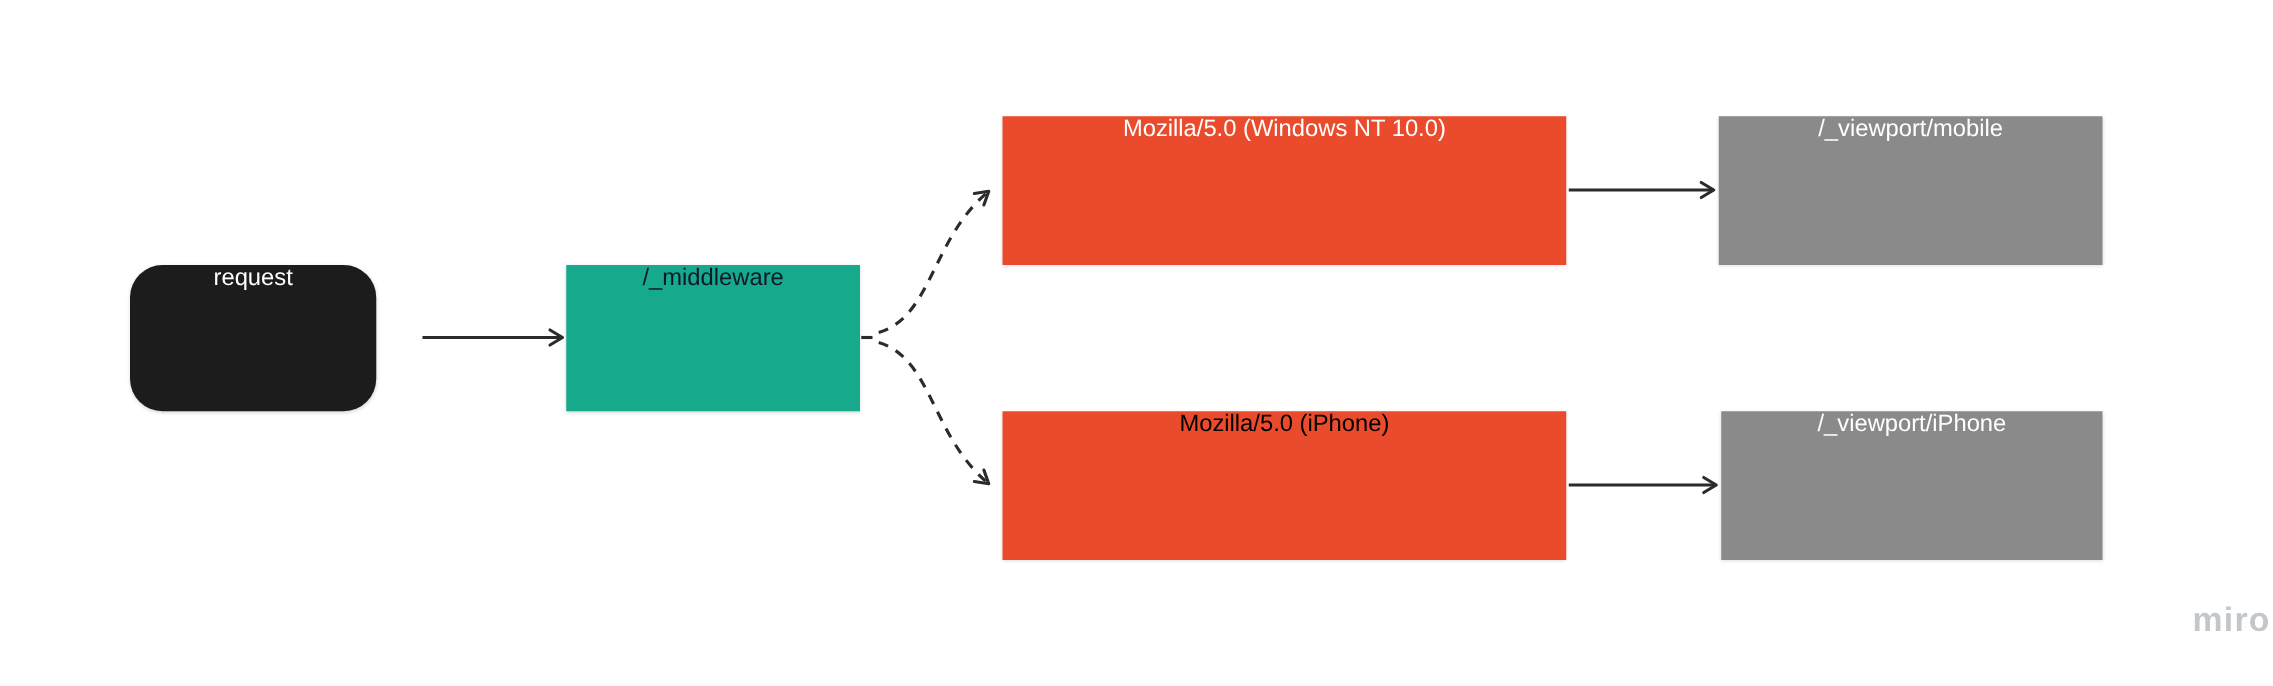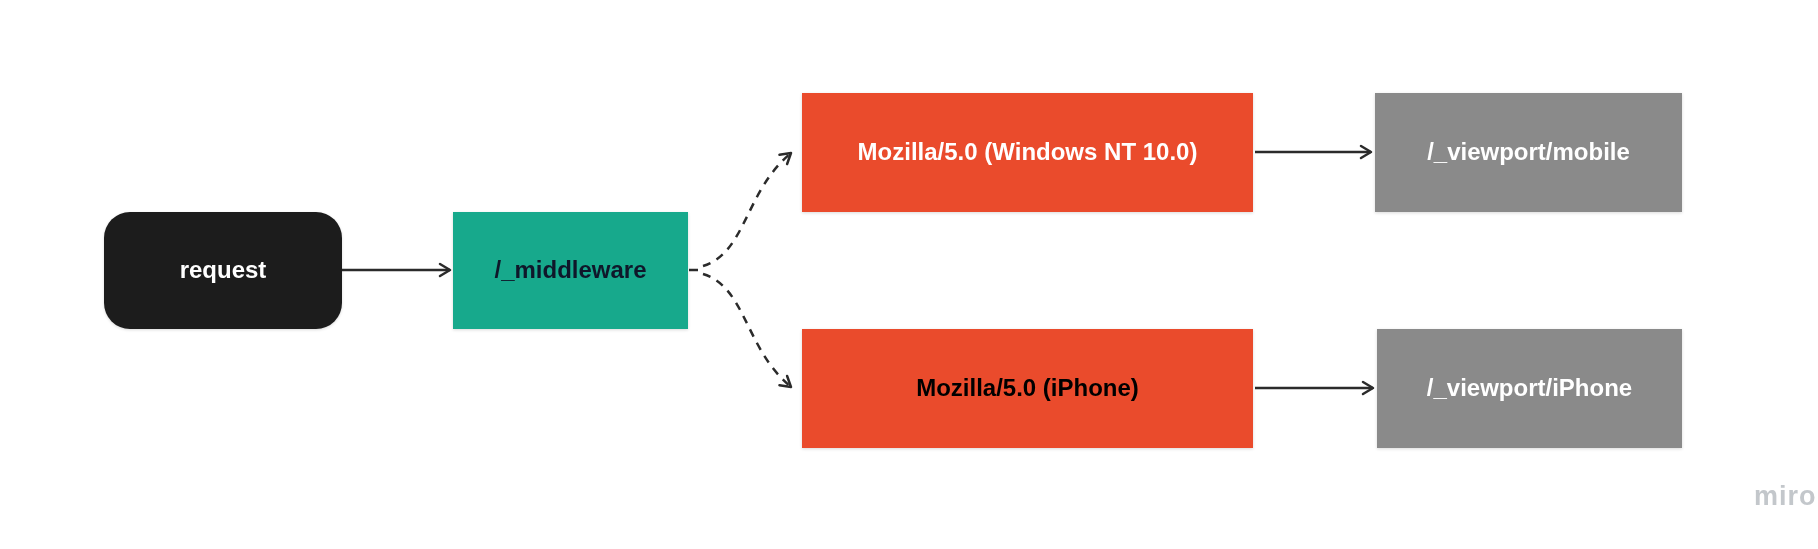--- a/index.html
+++ b/index.html
@@ -19,36 +19,35 @@
     position: absolute;
     left: 0;
     top: 0;
     width: 1818px;
     height: 549px;
     pointer-events: none;
   }
   .node {
     position: absolute;
     display: flex;
-    align-items: center;
+    align-items: flex-start;
     justify-content: center;
     text-align: center;
-    font-size: 24px;
+    font-size: 19px;
     line-height: 1.2;
     box-shadow: 0 1px 3px rgba(0,0,0,0.15);
     cursor: default;
-    font-weight: bold;
   }
   .node .node-label {
     color: #ffffff;
     white-space: nowrap;
   }
   .node-request {
     left: 104px; top: 212px;
-    width: 238px; height: 117px;
+    width: 197px; height: 117px;
     border-radius: 26px;
   }
   .node-middleware {
     left: 453px; top: 212px;
     width: 235px; height: 117px;
   }
   .node-ua-desktop {
     left: 802px; top: 93px;
     width: 451px; height: 119px;
   }

